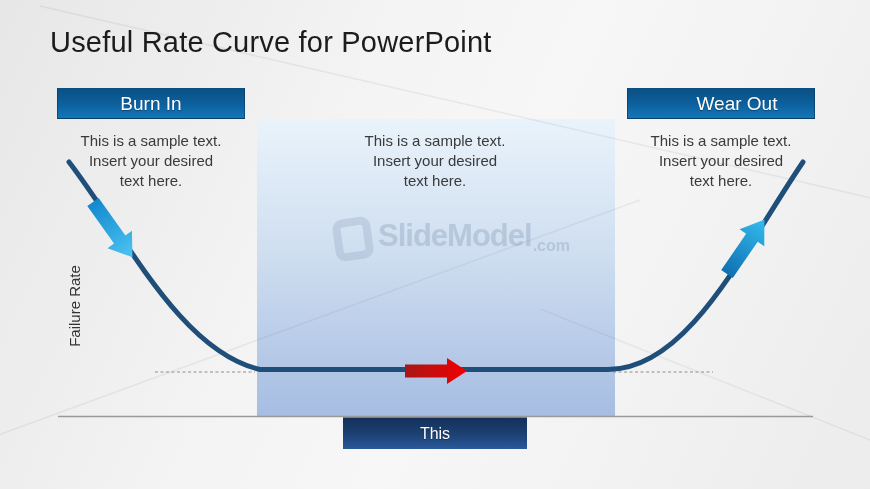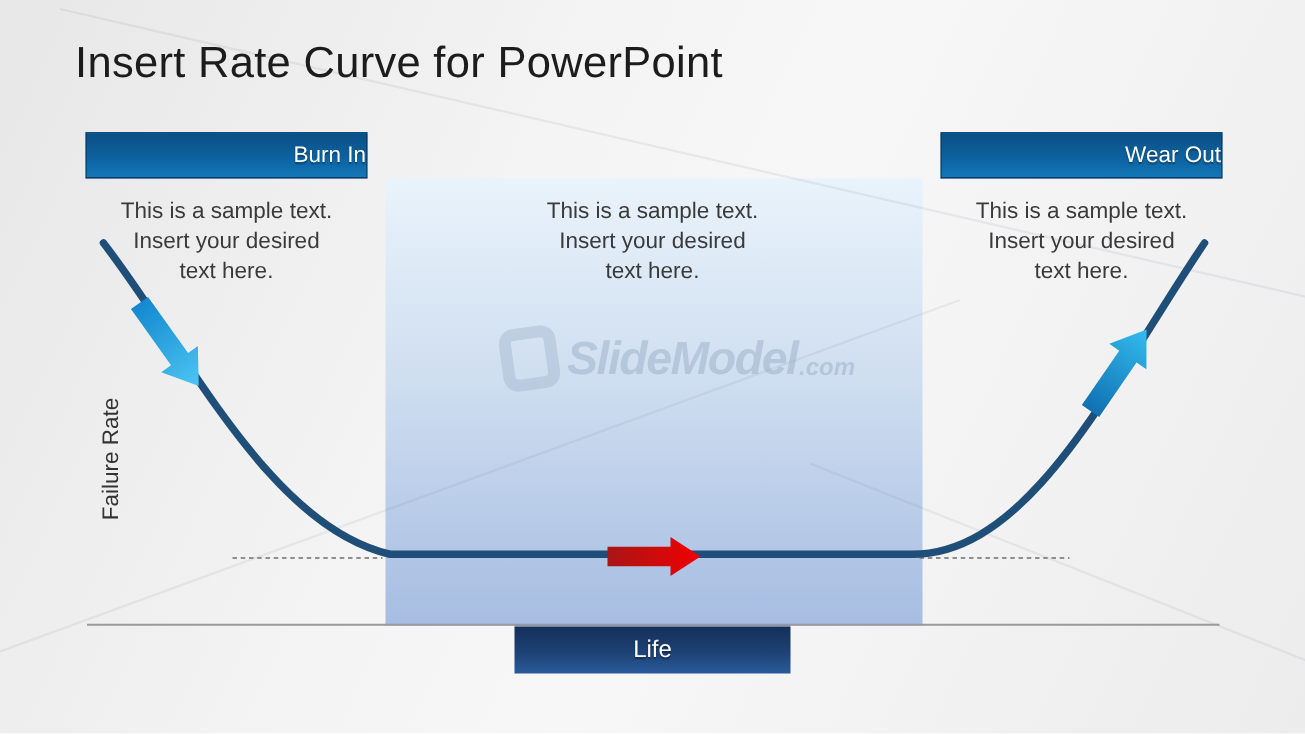--- a/index.html
+++ b/index.html
@@ -13,22 +13,22 @@
   .title{
     position:absolute;left:50px;top:26px;
     font-size:29px;font-weight:400;color:#1c1c1c;
     letter-spacing:0.2px;white-space:nowrap;
   }
   .hdr-bar{
     position:absolute;top:88px;height:31px;
     background:linear-gradient(180deg,#0a5084 0%,#0d61a0 55%,#1277b7 100%);
     border:1px solid rgba(8,48,84,0.55);
     box-sizing:border-box;
-    display:flex;align-items:center;justify-content:flex-end;
-    color:#ffffff;font-size:15px;
+    display:flex;align-items:center;justify-content:center;
+    color:#ffffff;font-size:19px;
     text-shadow:0 1px 1px rgba(0,0,0,0.35);
   }
   .bar-burn{left:57px;width:188px;}
   .bar-useful{left:257px;width:358px;}
   .bar-wear{left:627px;width:188px;padding-left:32px;}
   .panel{
     position:absolute;left:257px;top:119px;width:358px;height:298px;
     background:linear-gradient(180deg,#e9f3fb 0%,#cfdef0 45%,#a6bde2 100%);
   }
   .accents{position:absolute;left:0;top:0;pointer-events:none;}
@@ -40,24 +40,23 @@
   .sample-useful{left:325px;}
   .sample-wear{left:611px;}
   .ylabel{
     position:absolute;left:74px;top:306px;
     transform:translate(-50%,-50%) rotate(-90deg);
     font-size:15px;color:#333333;white-space:nowrap;
   }
   .chart{position:absolute;left:0;top:0;}
   .watermark{
     position:absolute;left:334px;top:218px;
-    display:flex;align-items:center;
+    display:flex;
     color:rgba(138,158,186,0.38);
     pointer-events:none;
-    font-style:italic;
   }
   .wm-ring{
     width:22px;height:26px;
     border:8px solid rgba(150,168,194,0.34);
     border-radius:10px;
     transform:rotate(-8deg);
     margin-right:6px;
   }
   .wm-text{font-size:31px;font-weight:bold;letter-spacing:-1px;}
   .wm-suffix{font-size:16px;font-weight:bold;align-self:flex-end;margin:0 0 5px 1px;}
@@ -77,21 +76,21 @@
 <div class="slide">
 
   <div class="panel"></div>
 
   <svg class="accents" width="870" height="489">
     <line x1="40" y1="6" x2="880" y2="200" stroke="rgba(95,105,125,0.10)" stroke-width="1.5"></line>
     <line x1="-10" y1="438" x2="640" y2="200" stroke="rgba(95,105,125,0.09)" stroke-width="1.5"></line>
     <line x1="540" y1="309" x2="880" y2="444" stroke="rgba(95,105,125,0.09)" stroke-width="1.5"></line>
   </svg>
 
-  <div class="title">Insert Rate Curve for PowerPoint</div>
+  <div class="title">Useful Rate Curve for PowerPoint</div>
 
   <div class="hdr-bar bar-burn">
     <span>Burn In</span>
   </div>
   <div class="hdr-bar bar-wear">
     <span>Wear Out</span>
   </div>
 
   <div class="sample sample-burn">
     <div>This is a sample text.</div>
@@ -147,16 +146,16 @@
     <g transform="translate(405,371)">
       <polygon points="0,-6.5 42,-6.5 42,-13 62,0 42,13 42,6.5 0,6.5" fill="url(#gradRed)"></polygon>
     </g>
 
     <g transform="translate(727,274) rotate(-55.5)">
       <polygon points="0,-7 44,-7 44,-15 66,0 44,15 44,7 0,7" fill="url(#gradWear)"></polygon>
     </g>
   </svg>
 
   <div class="time-box">
-    <span>Life</span>
+    <span>This</span>
   </div>
 
 </div>
 
 </body></html>

